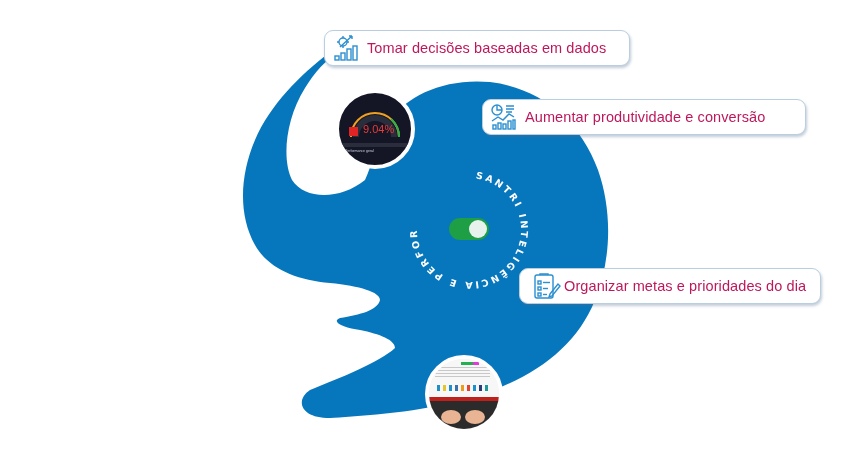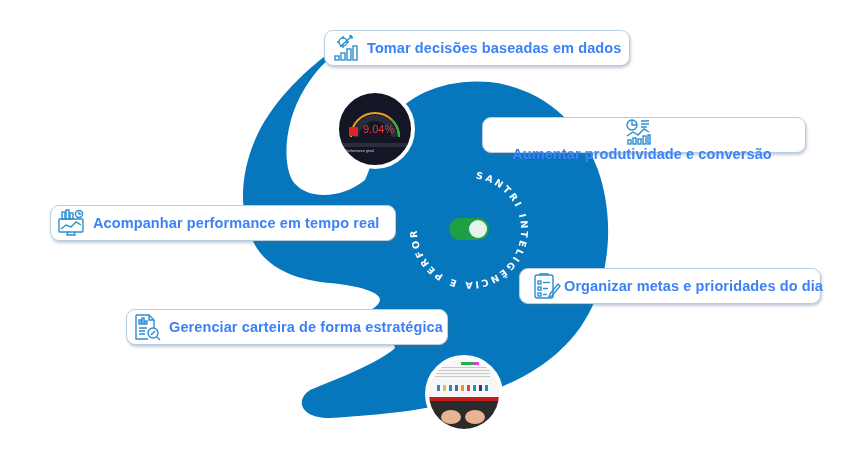--- a/index.html
+++ b/index.html
@@ -6,21 +6,21 @@
   body { width:850px; height:466px; position:relative; overflow:hidden; font-family:"Liberation Sans", sans-serif; }
   .stage { position:absolute; left:0; top:0; width:850px; height:466px; }
   svg.blob { position:absolute; left:0; top:0; }
   .card {
     position:absolute; height:36px; background:#ffffff;
     border:1px solid #b9cfe0; border-radius:9px;
     box-shadow: 1px 2px 3px rgba(80,110,140,0.35);
     display:flex; align-items:center; box-sizing:border-box; padding:0 10px 0 6px;
   }
   .card .ic { width:28px; height:28px; flex:0 0 28px; margin-right:8px; }
-  .card .lbl { font-weight:bold; font-size:14.5px; color:#3b82f6; white-space:nowrap; letter-spacing:0.1px; }
+  .card .lbl { font-weight:normal; font-size:14.5px; color:#be185d; white-space:nowrap; letter-spacing:0.1px; }
   .photo { position:absolute; border-radius:50%; overflow:hidden; border:4px solid #ffffff; box-sizing:border-box; }
   .gauge { left:335px; top:89px; width:80px; height:80px; background:#141625; }
   .laptop { left:425px; top:355px; width:78px; height:78px; background:#f2f2f2; }
   .toggle { position:absolute; left:449px; top:218px; width:40px; height:22px; border-radius:11px; background:#1e9e45; }
   .knob { position:absolute; right:2px; top:2px; width:18px; height:18px; border-radius:50%; background:#e8f2ec; }
 </style>
 </head>
 <body>
 
 <div class="stage">
@@ -108,80 +108,49 @@
         <path d="M9 13l12-11M21 2h-3M21 2v3"></path>
         <rect x="4" y="22" width="4" height="4"></rect>
           <rect x="10" y="19" width="4" height="7"></rect>
           <rect x="16" y="15" width="4" height="11"></rect>
           <rect x="22" y="12" width="4" height="14"></rect>
       </g>
     </svg>
     <span class="lbl">Tomar decisões baseadas em dados</span>
   </div>
 
-  <div class="card" style="left:482px;top:117px;width:324px;flex-direction:column;">
+  <div class="card" style="left:482px;top:99px;width:324px;">
     <svg class="ic" viewBox="0 0 28 28">
       <g fill="none" stroke="#2b8fd0" stroke-width="1.4">
         <circle cx="8" cy="7" r="5"></circle>
           <path d="M8 2v5h5"></path>
         <path d="M17 3h8M17 6h8M17 9h6"></path>
         <path d="M3 18l6-4 5 3 6-6 5 3"></path>
         <rect x="4" y="22" width="3" height="4"></rect>
           <rect x="9" y="20" width="3" height="6"></rect>
           <rect x="14" y="21" width="3" height="5"></rect>
           <rect x="19" y="18" width="3" height="8"></rect>
           <rect x="24" y="17" width="2" height="9"></rect>
       </g>
     </svg>
     <span class="lbl">Aumentar produtividade e conversão</span>
   </div>
 
-  <div class="card" style="left:50px;top:205px;width:346px;">
-    <svg class="ic" viewBox="0 0 28 28">
-      <g fill="none" stroke="#2b8fd0" stroke-width="1.4">
-        <rect x="2" y="10" width="24" height="13" rx="1"></rect>
-        <path d="M11 23l-1 3h8l-1-3"></path>
-        <rect x="5" y="3" width="3" height="7"></rect>
-          <rect x="9" y="1" width="3" height="9"></rect>
-          <rect x="13" y="4" width="3" height="6"></rect>
-        <circle cx="22" cy="5" r="3.5"></circle>
-          <path d="M22 3v2h2"></path>
-        <path d="M4 20l5-4 5 2 5-5 5 3"></path>
-      </g>
-    </svg>
-    <span class="lbl">Acompanhar performance em tempo real</span>
-  </div>
 
   <div class="card" style="left:519px;top:268px;width:302px;padding-left:13px;">
     <svg class="ic" viewBox="0 0 28 28" style="margin-right:3px;">
       <g fill="none" stroke="#2b8fd0" stroke-width="1.4">
         <rect x="2" y="3" width="18" height="23" rx="2"></rect>
         <path d="M7 3v-1h8v1"></path>
         <rect x="5" y="9" width="3" height="3"></rect>
           <path d="M10 10.5h7"></path>
         <rect x="5" y="15" width="3" height="3"></rect>
           <path d="M10 16.5h5"></path>
         <rect x="5" y="21" width="3" height="3"></rect>
           <path d="M10 22.5h4"></path>
         <path d="M17 22l8-10 2 2-8 10-3 1z"></path>
       </g>
     </svg>
     <span class="lbl">Organizar metas e prioridades do dia</span>
   </div>
 
-  <div class="card" style="left:126px;top:309px;width:322px;">
-    <svg class="ic" viewBox="0 0 28 28">
-      <g fill="none" stroke="#2b8fd0" stroke-width="1.4">
-        <path d="M3 2h13l5 5v8M3 2v24h12"></path>
-        <path d="M16 2v5h5"></path>
-        <rect x="6" y="7" width="2" height="4"></rect>
-          <rect x="9" y="5" width="2" height="6"></rect>
-          <rect x="12" y="8" width="2" height="3"></rect>
-        <path d="M6 15h8M6 18h6M6 21h6"></path>
-        <circle cx="20" cy="20" r="5"></circle>
-          <path d="M24 24l3 3"></path>
-        <path d="M18 22l4-4"></path>
-      </g>
-    </svg>
-    <span class="lbl">Gerenciar carteira de forma estratégica</span>
-  </div>
 
 </div>
 
 </body></html>

